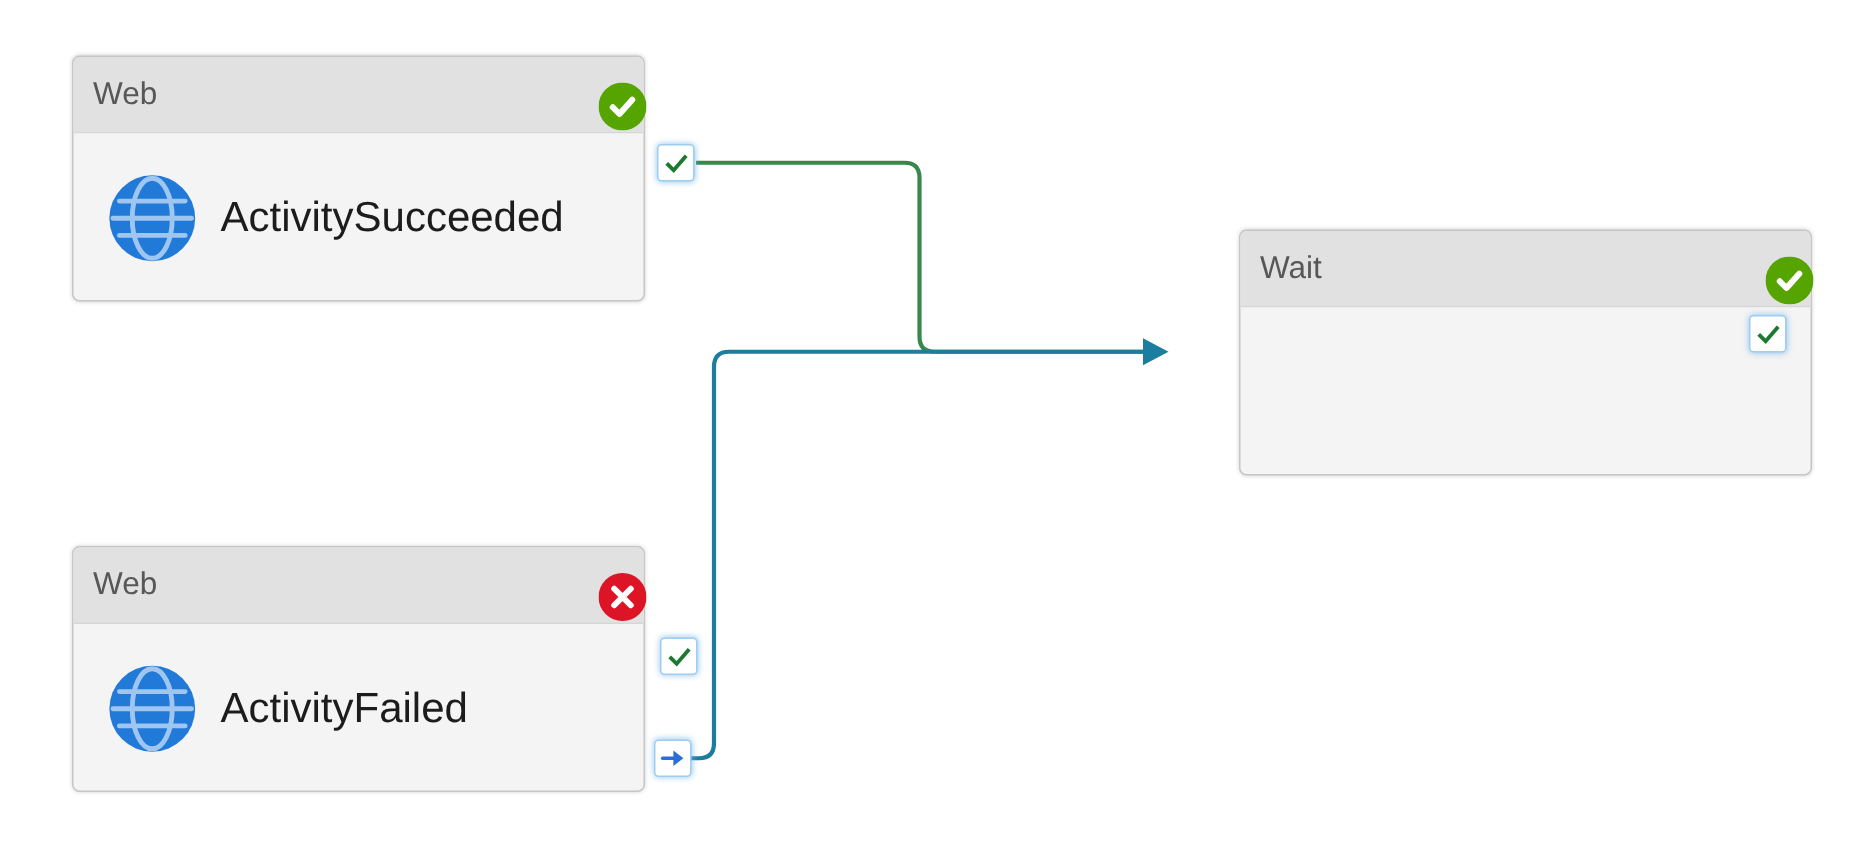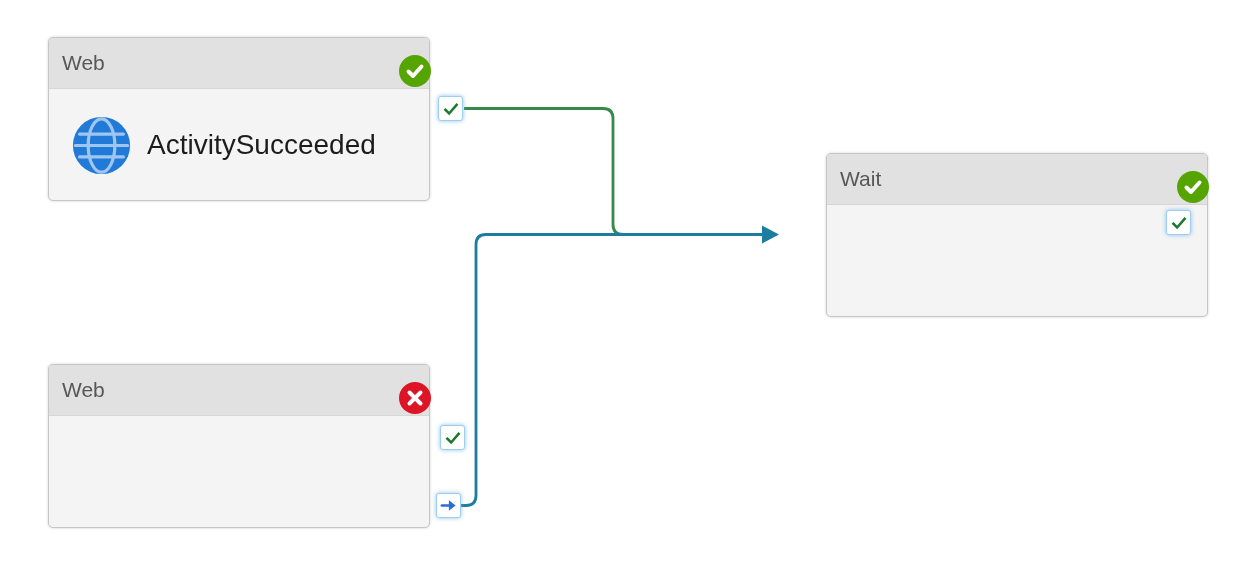--- a/index.html
+++ b/index.html
@@ -129,20 +129,30 @@
   <div class="node node-b">
     <div class="node-header">
       <span class="node-type">Web</span>
     </div>
     <span class="badge">
       <svg viewBox="0 0 32 32">
         <circle class="badge-fill-failure" cx="16" cy="16" r="16"></circle>
         <path class="badge-glyph" d="M10.5 10.5 L21.5 21.5 M21.5 10.5 L10.5 21.5"></path>
       </svg>
     </span>
+    <div class="node-body">
+      <svg class="node-icon" width="61" height="61" viewBox="0 0 64 64">
+        <circle class="globe-fill" cx="32" cy="32" r="30"></circle>
+        <ellipse class="globe-line" cx="32" cy="32" rx="14" ry="28"></ellipse>
+        <path class="globe-line" d="M9 20 H55"></path>
+        <path class="globe-line" d="M4.5 32 H59.5"></path>
+        <path class="globe-line" d="M9 44 H55"></path>
+      </svg>
+      <span class="node-title">ActivityFailed</span>
+    </div>
   </div>
 
   <div class="node node-c">
     <div class="node-header">
       <span class="node-type">Wait</span>
     </div>
     <span class="badge">
       <svg viewBox="0 0 32 32">
         <circle class="badge-fill-success" cx="16" cy="16" r="16"></circle>
         <path class="badge-glyph" d="M9.5 16.5 L14 21 L22.5 11.5"></path>

